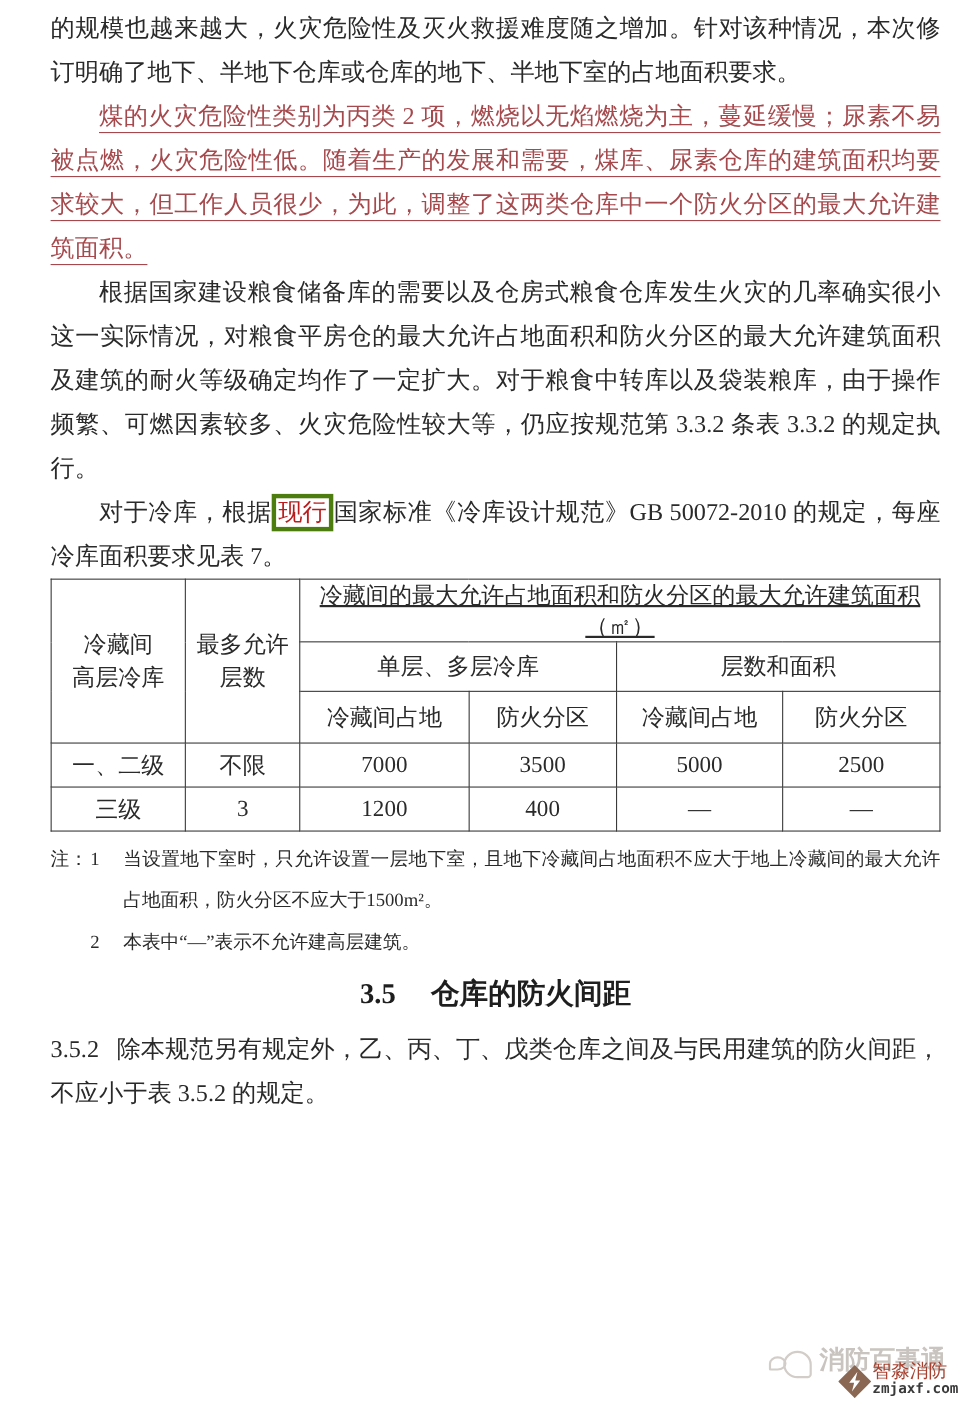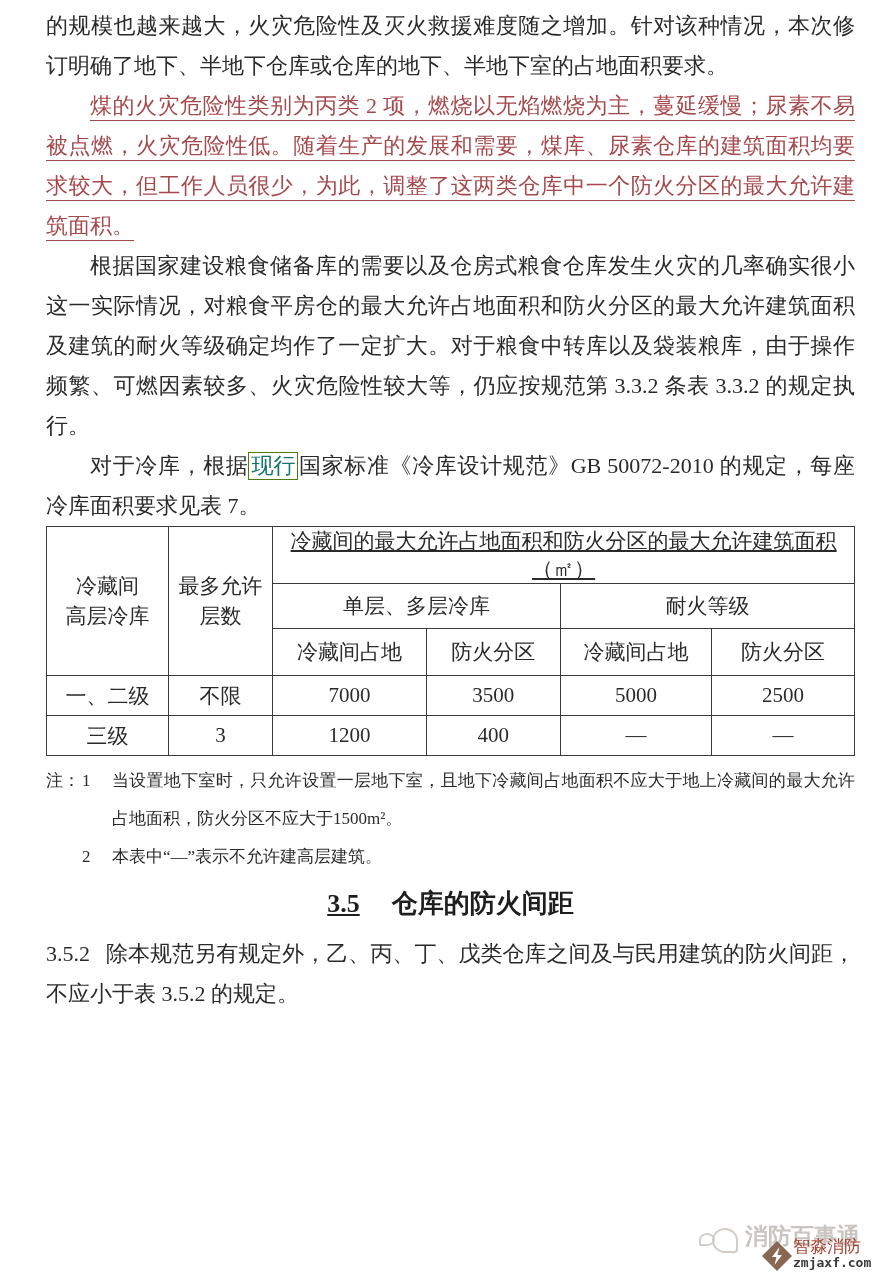--- a/index.html
+++ b/index.html
@@ -21,22 +21,22 @@
   }
   .indent { text-indent:2em; }
   .red-para {
     color:#a6494d;
     text-decoration:underline;
     text-decoration-color:#a6494d;
     text-decoration-thickness:1.3px;
     text-underline-offset:7px;
   }
   .boxed-term {
-    color:#0f766e;
-    border:1px solid #4d7c0f;
+    color:#b91c1c;
+    border:4px solid #4d7c0f;
     padding:0 2px;
     display:inline-block;
     line-height:26px;
     text-indent:0;
   }
   .table-title {
     text-align:center;
     font-size:22px;
     line-height:30px;
     color:#2a2a2a;
@@ -67,21 +67,21 @@
   .note-text { flex:1; text-align:justify; text-justify:inter-character; }
   .p5 { margin-top:4px; }
   .section-heading {
     margin-top:8px;
     text-align:center;
     font-weight:bold;
     font-size:26px;
     line-height:40px;
     color:#1e1e1e;
   }
-  .heading-num { margin-right:32px;text-decoration:underline; }
+  .heading-num { margin-right:32px; }
   .clause { margin-top:10px; }
   .clause-num { margin-right:16px; }
   
   .watermark {
     position:absolute;
     left:698px;
     top:1220px;
     width:180px;
     height:55px;
   }
@@ -152,21 +152,21 @@
       <td rowspan="3">
         <div class="hdr-two-line">
           <span>最多允许</span><br>
           <span>层数</span>
         </div>
       </td>
       <td colspan="4" class="span-hdr">冷藏间的最大允许占地面积和防火分区的最大允许建筑面积（㎡）</td>
     </tr>
     <tr>
       <td colspan="2" class="group-hdr">单层、多层冷库</td>
-      <td colspan="2" class="group-hdr">耐火等级</td>
+      <td colspan="2" class="group-hdr">层数和面积</td>
     </tr>
     <tr>
       <td class="sub-hdr">冷藏间占地</td>
       <td class="sub-hdr">防火分区</td>
       <td class="sub-hdr">冷藏间占地</td>
       <td class="sub-hdr">防火分区</td>
     </tr>
     <tr>
       <td class="data-cell">一、二级</td>
       <td class="data-cell">不限</td>

